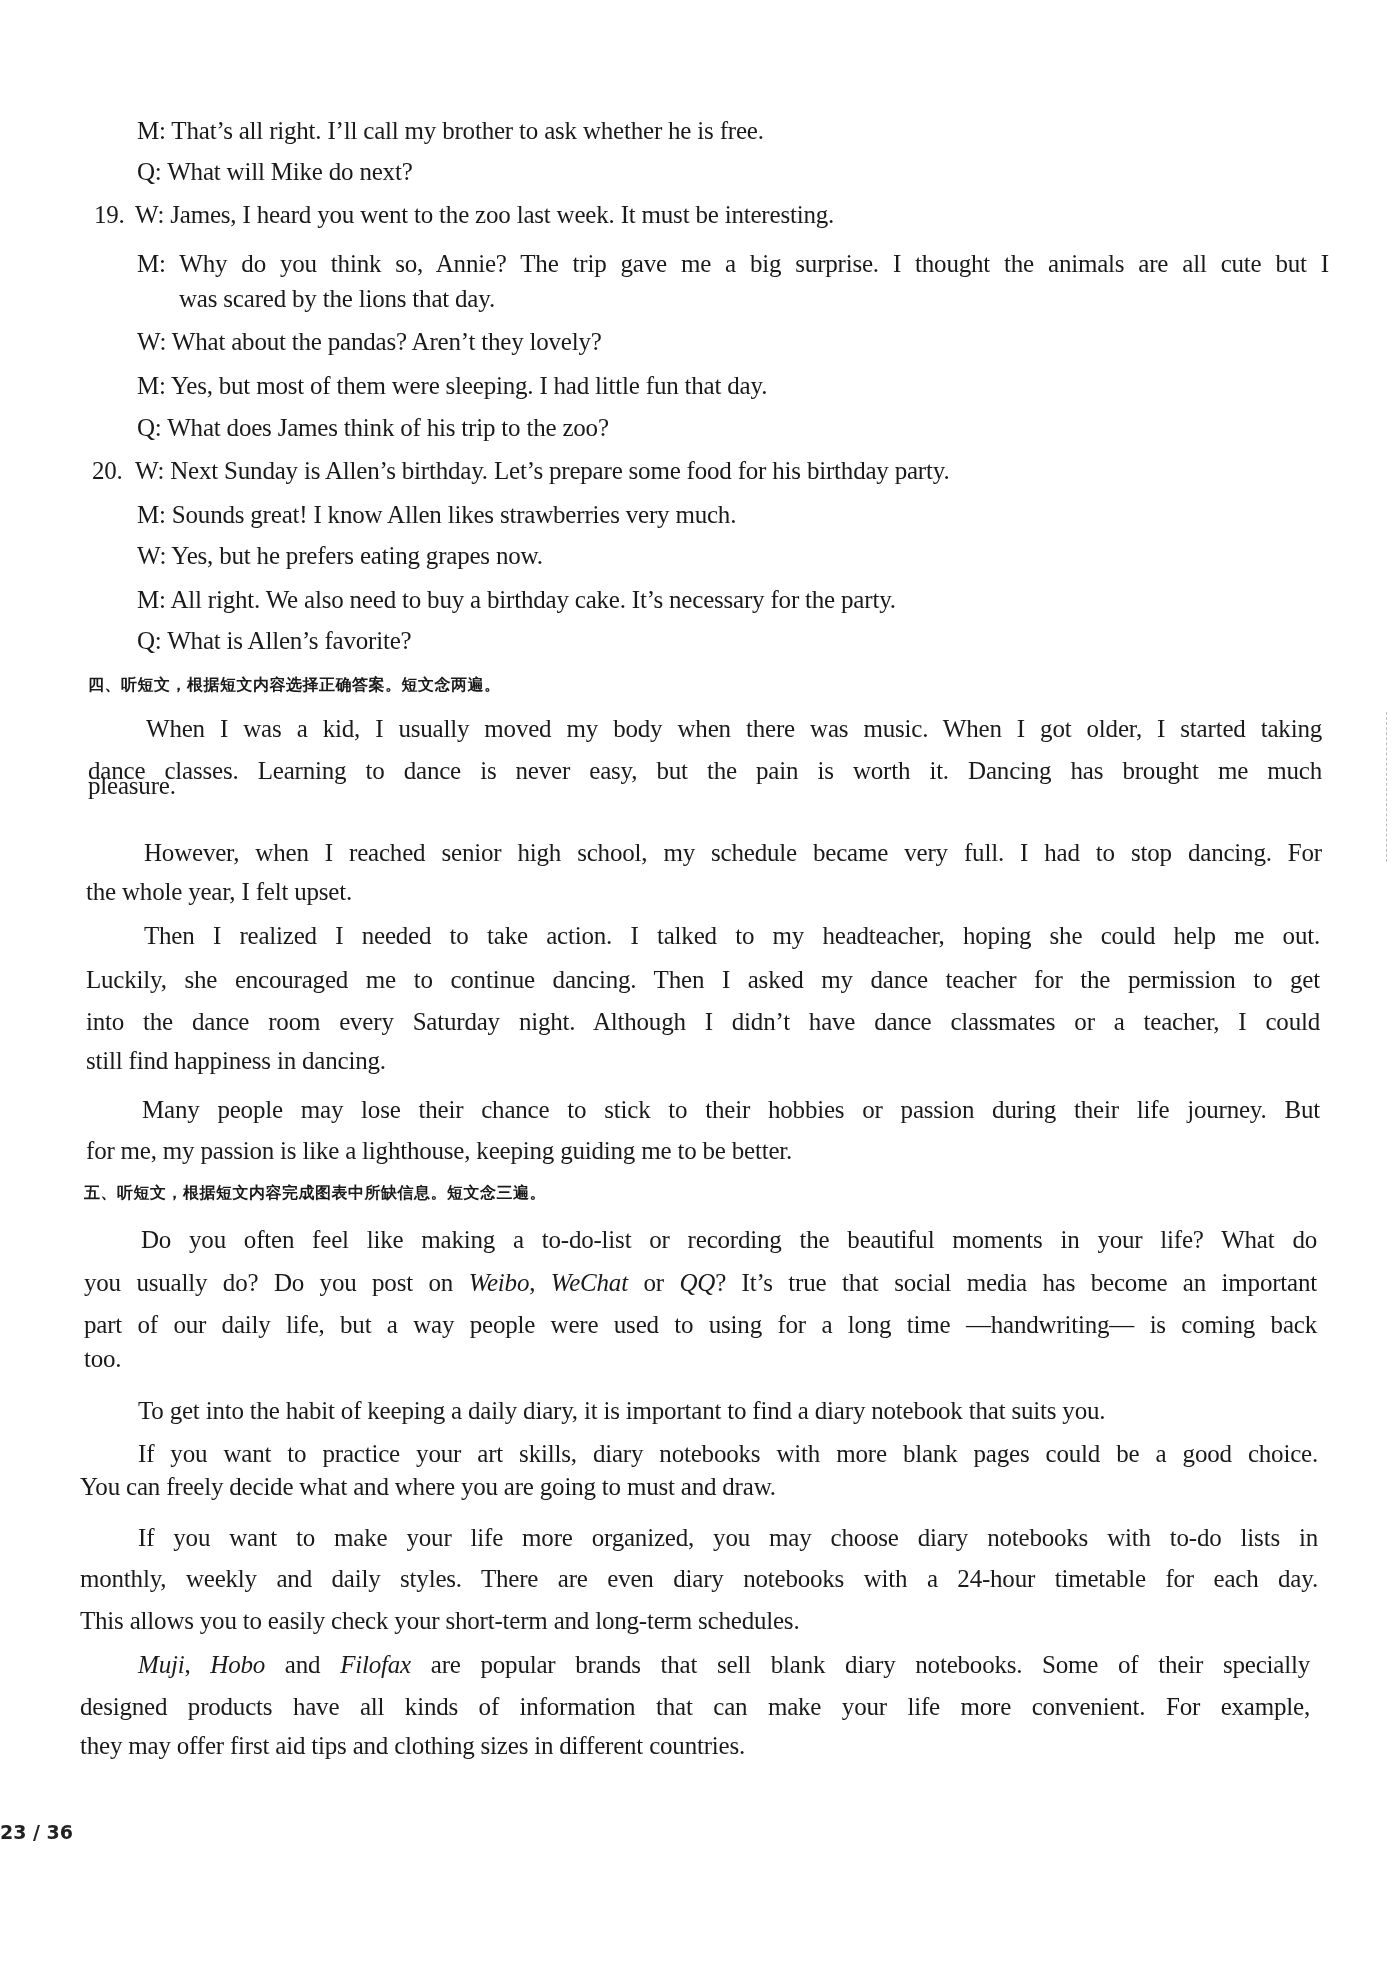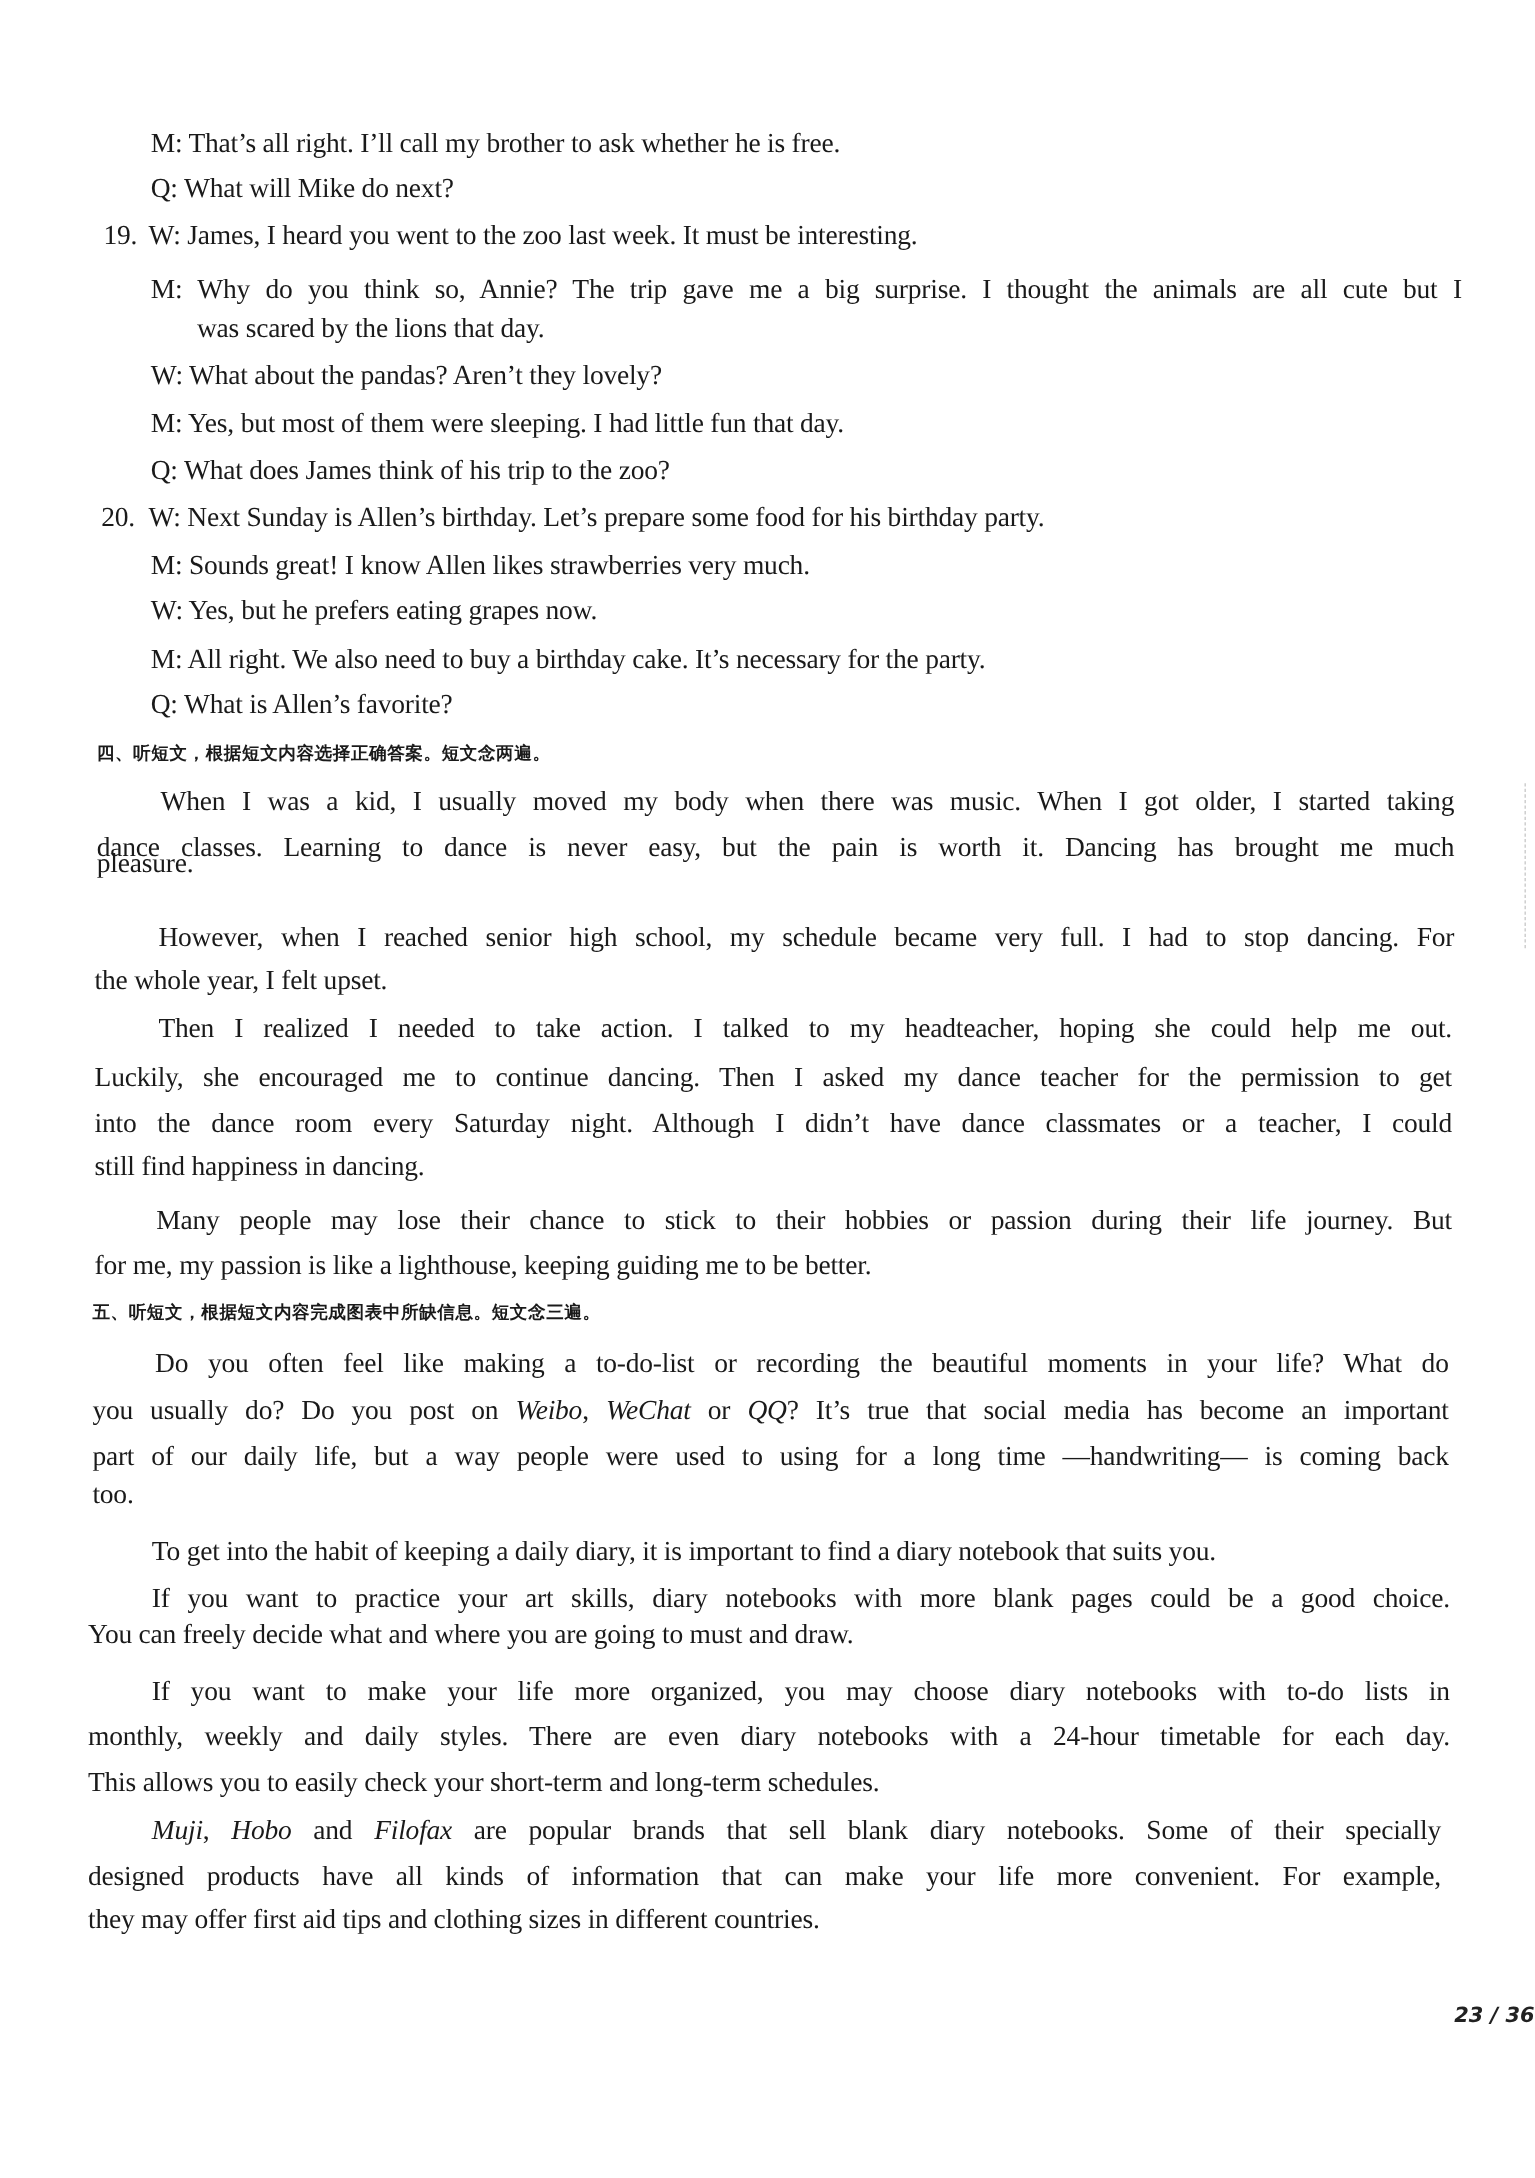--- a/index.html
+++ b/index.html
@@ -1,22 +1,22 @@
 <!DOCTYPE html>
 <html><head>
 <meta charset="utf-8">
 <style>
   html, body { margin: 0; padding: 0; background: #ffffff; }
   body { width: 1395px; height: 1980px; position: relative; overflow: hidden;
          font-family: "Liberation Serif", "DejaVu Serif", serif; color: #1a1a1a; }
   .line { position: absolute; white-space: nowrap; font-size: 25px; line-height: 30px; letter-spacing: -0.2px; }
   .justify { text-align: justify; text-align-last: justify; }
   .heading { font-family: "DejaVu Serif", "Liberation Serif", serif; font-size: 16px; letter-spacing: 0.5px; font-weight: bold; }
-  .pagenum { position: absolute; left: 0; width: 1395px; text-align: right; top: 1821px;
-             font-family: "DejaVu Sans", sans-serif; font-weight: bold; font-size: 19px; color: #222; font-style: italic; }
+  .pagenum { position: absolute; left: 0; width: 1395px; text-align: left; top: 1821px;
+             font-family: "DejaVu Sans", sans-serif; font-weight: bold; font-size: 19px; color: #222; }
   .margin-mark { position: absolute; left: 1386px; top: 712px; width: 0; height: 150px;
                  border-left: 1px dashed #bdbdbd; }
   i { }
 </style>
 </head>
 <body>
 
 <div class="line" style="left:137px; top:116px;">M: That’s all right. I’ll call my brother to ask whether he is free.</div>
 <div class="line" style="left:137px; top:157px;">Q: What will Mike do next?</div>
 

